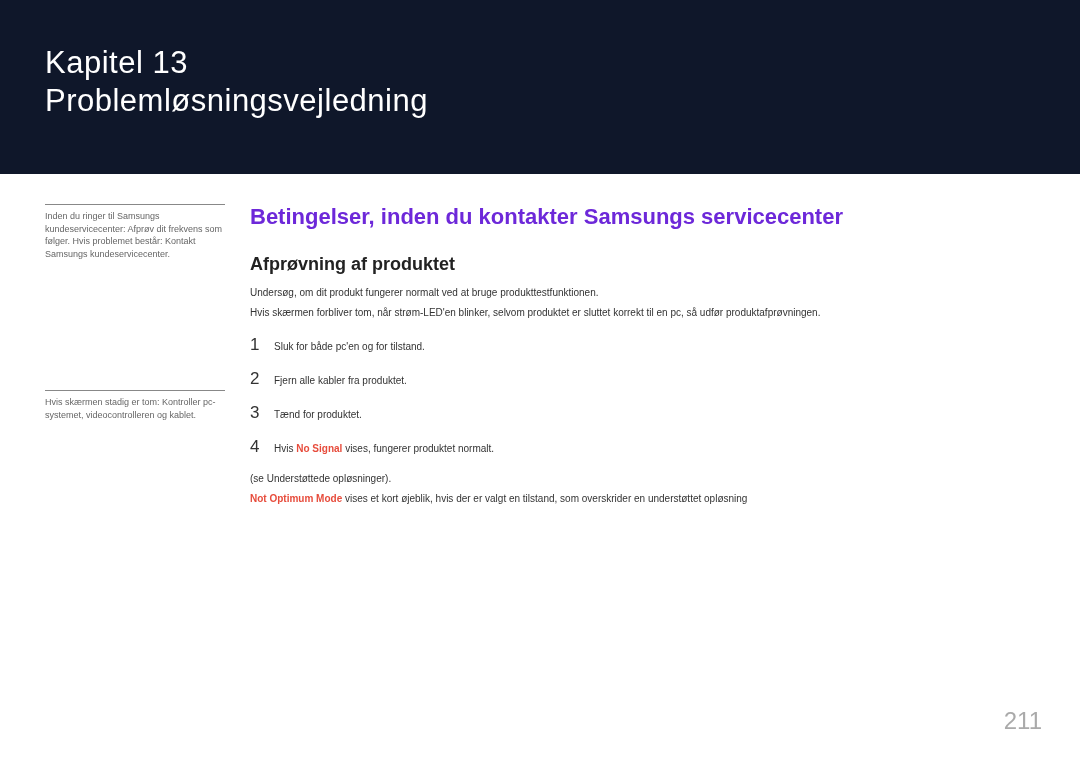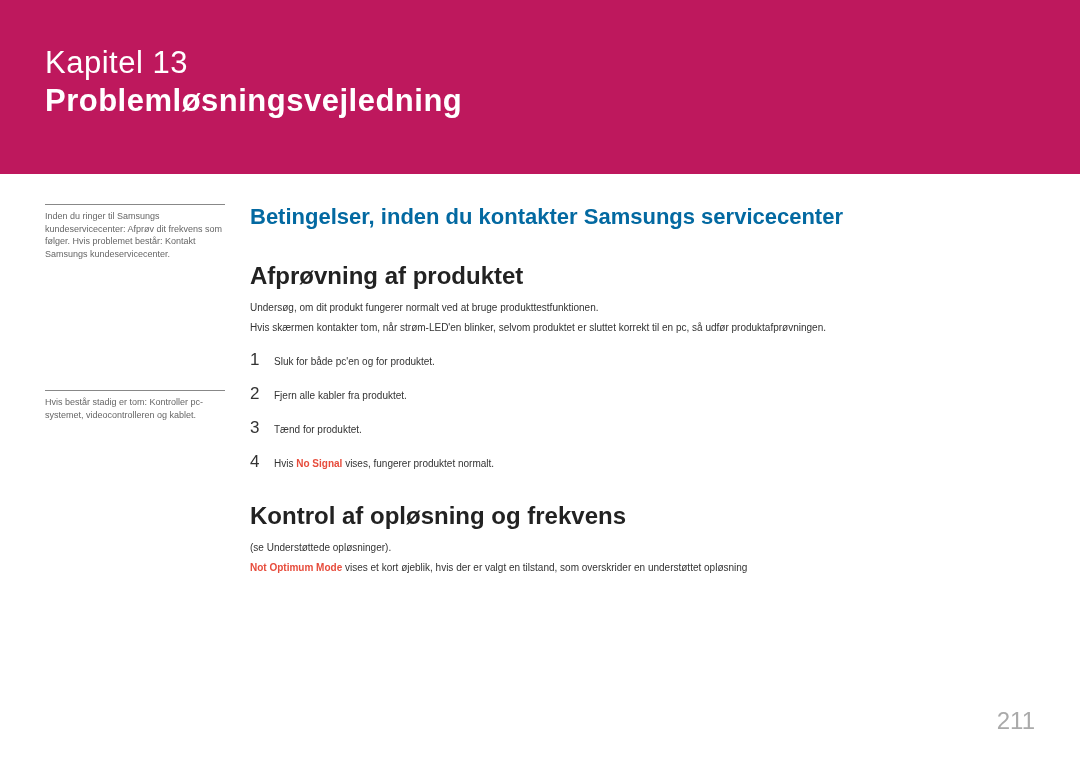--- a/index.html
+++ b/index.html
@@ -9,32 +9,32 @@
     }
     body {
       font-family: "Segoe UI", Arial, sans-serif;
       background: #ffffff;
       width: 1080px;
       height: 763px;
       overflow: hidden;
       position: relative;
     }
     .header-block {
-      background: #be185d;
+      background: #0f172a;
       padding: 45px 45px 55px 45px;
       color: #ffffff;
     }
     .chapter-label {
       font-size: 31px;
       font-weight: 400;
       letter-spacing: 0.5px;
     }
     .chapter-title {
       font-size: 31px;
-      font-weight: 700;
+      font-weight: 400;
       letter-spacing: 0.5px;
       margin-top: 2px;
     }
     .content-area {
       display: flex;
       padding: 30px 45px 0 45px;
     }
     .sidebar {
       width: 195px;
       flex-shrink: 0;
@@ -48,28 +48,28 @@
       line-height: 1.4;
     }
     .side-note-2 {
       margin-top: 130px;
     }
     .main-content {
       flex: 1;
       padding-left: 10px;
     }
     .section-title {
-      color: #0369a1;
+      color: #6d28d9;
       font-size: 22px;
       font-weight: 600;
-      margin-bottom: 32px;
+      margin-bottom: 24px;
     }
     .subsection-title {
       color: #222;
-      font-size: 24px;
+      font-size: 18px;
       font-weight: 600;
       margin-bottom: 10px;
     }
     .subsection-title.second {
       margin-top: 30px;
     }
     .body-text {
       font-size: 10px;
       color: #333;
       line-height: 1.6;
@@ -95,69 +95,68 @@
       color: #333;
       line-height: 1.5;
     }
     .highlight {
       color: #e74c3c;
       font-weight: 600;
     }
     .page-number {
       position: absolute;
       bottom: 28px;
-      right: 45px;
+      right: 38px;
       font-size: 24px;
       color: #aaa;
       font-weight: 300;
     }
   </style>
 </head>
 <body>
 
 <div class="header-block">
   <div class="chapter-label">Kapitel  13</div>
   <div class="chapter-title">Problemløsningsvejledning</div>
 </div>
 
 <div class="content-area">
   <div class="sidebar">
     <div class="side-note">Inden du ringer til Samsungs kundeservicecenter: Afprøv dit frekvens som følger. Hvis problemet består: Kontakt Samsungs kundeservicecenter.</div>
-    <div class="side-note side-note-2">Hvis består stadig er tom: Kontroller pc-systemet, videocontrolleren og kablet.</div>
+    <div class="side-note side-note-2">Hvis skærmen stadig er tom: Kontroller pc-systemet, videocontrolleren og kablet.</div>
   </div>
 
   <div class="main-content">
     <div class="section-title">Betingelser, inden du kontakter Samsungs servicecenter</div>
 
     <div class="subsection-title">Afprøvning af produktet</div>
     <div class="body-text">Undersøg, om dit produkt fungerer normalt ved at bruge produkttestfunktionen.</div>
-    <div class="body-text">Hvis skærmen kontakter tom, når strøm-LED'en blinker, selvom produktet er sluttet korrekt til en pc, så udfør produktafprøvningen.</div>
+    <div class="body-text">Hvis skærmen forbliver tom, når strøm-LED'en blinker, selvom produktet er sluttet korrekt til en pc, så udfør produktafprøvningen.</div>
 
     <div class="steps">
       <div class="step-row">
         <div class="step-num">1</div>
-        <div class="step-text">Sluk for både pc'en og for produktet.</div>
+        <div class="step-text">Sluk for både pc'en og for tilstand.</div>
       </div>
       <div class="step-row">
         <div class="step-num">2</div>
         <div class="step-text">Fjern alle kabler fra produktet.</div>
       </div>
       <div class="step-row">
         <div class="step-num">3</div>
         <div class="step-text">Tænd for produktet.</div>
       </div>
       <div class="step-row">
         <div class="step-num">4</div>
         <div class="step-text">
           <span>Hvis </span><span class="highlight">No Signal</span><span> vises, fungerer produktet normalt.</span>
         </div>
       </div>
     </div>
 
-    <div class="subsection-title second">Kontrol af opløsning og frekvens</div>
     <div class="body-text">(se Understøttede opløsninger).</div>
     <div class="body-text">
       <span class="highlight">Not Optimum Mode</span><span> vises et kort øjeblik, hvis der er valgt en tilstand, som overskrider en understøttet opløsning</span>
     </div>
   </div>
 </div>
 
 <div class="page-number">211</div>
 
 </body></html>

